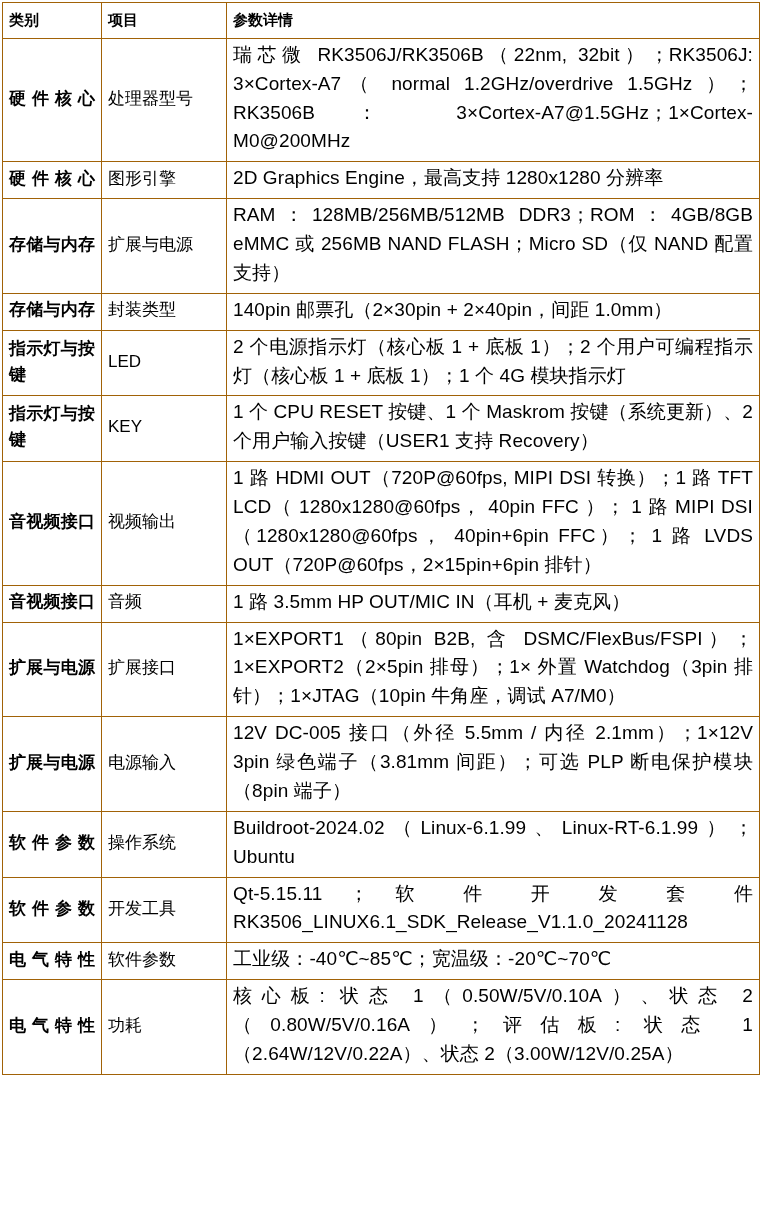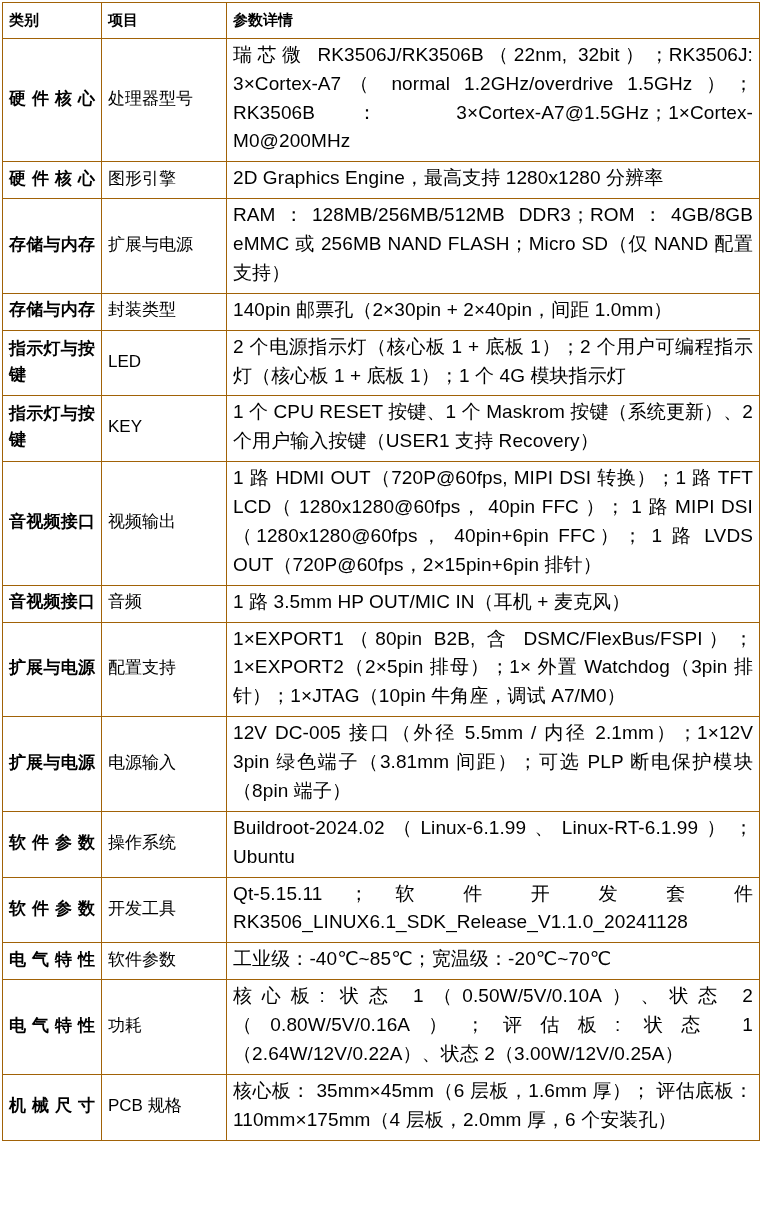--- a/index.html
+++ b/index.html
@@ -105,21 +105,21 @@
         <td class="item">视频输出</td>
         <td class="detail just">1 路 HDMI OUT（720P@60fps, MIPI DSI 转换）；1 路 TFT LCD（ 1280x1280@60fps， 40pin FFC ）； 1 路 MIPI DSI（1280x1280@60fps， 40pin+6pin FFC）； 1 路 LVDS OUT（720P@60fps，2×15pin+6pin 排针）</td>
       </tr>
       <tr>
         <td class="cat">音视频接口</td>
         <td class="item">音频</td>
         <td class="detail">1 路 3.5mm HP OUT/MIC IN（耳机 + 麦克风）</td>
       </tr>
       <tr>
         <td class="cat">扩展与电源</td>
-        <td class="item">配置支持</td>
+        <td class="item">扩展接口</td>
         <td class="detail">1×EXPORT1（80pin B2B, 含 DSMC/FlexBus/FSPI）；1×EXPORT2（2×5pin 排母）；1× 外置 Watchdog（3pin 排针）；1×JTAG（10pin 牛角座，调试 A7/M0）</td>
       </tr>
       <tr>
         <td class="cat">扩展与电源</td>
         <td class="item">电源输入</td>
         <td class="detail">12V DC-005 接口（外径 5.5mm / 内径 2.1mm）；1×12V 3pin 绿色端子（3.81mm 间距）；可选 PLP 断电保护模块（8pin 端子）</td>
       </tr>
       <tr>
         <td class="cat">软件参数</td>
         <td class="item">操作系统</td>
@@ -133,19 +133,14 @@
       <tr>
         <td class="cat">电气特性</td>
         <td class="item">软件参数</td>
         <td class="detail">工业级：-40℃~85℃；宽温级：-20℃~70℃</td>
       </tr>
       <tr>
         <td class="cat">电气特性</td>
         <td class="item">功耗</td>
         <td class="detail">核心板: 状态 1（0.50W/5V/0.10A）、状态 2（0.80W/5V/0.16A）；评估板: 状态 1（2.64W/12V/0.22A）、状态 2（3.00W/12V/0.25A）</td>
       </tr>
-      <tr>
-        <td class="cat">机械尺寸</td>
-        <td class="item">PCB 规格</td>
-        <td class="detail">核心板： 35mm×45mm（6 层板，1.6mm 厚）； 评估底板：110mm×175mm（4 层板，2.0mm 厚，6 个安装孔）</td>
-      </tr>
     </tbody>
 </table>
 
 </body></html>

